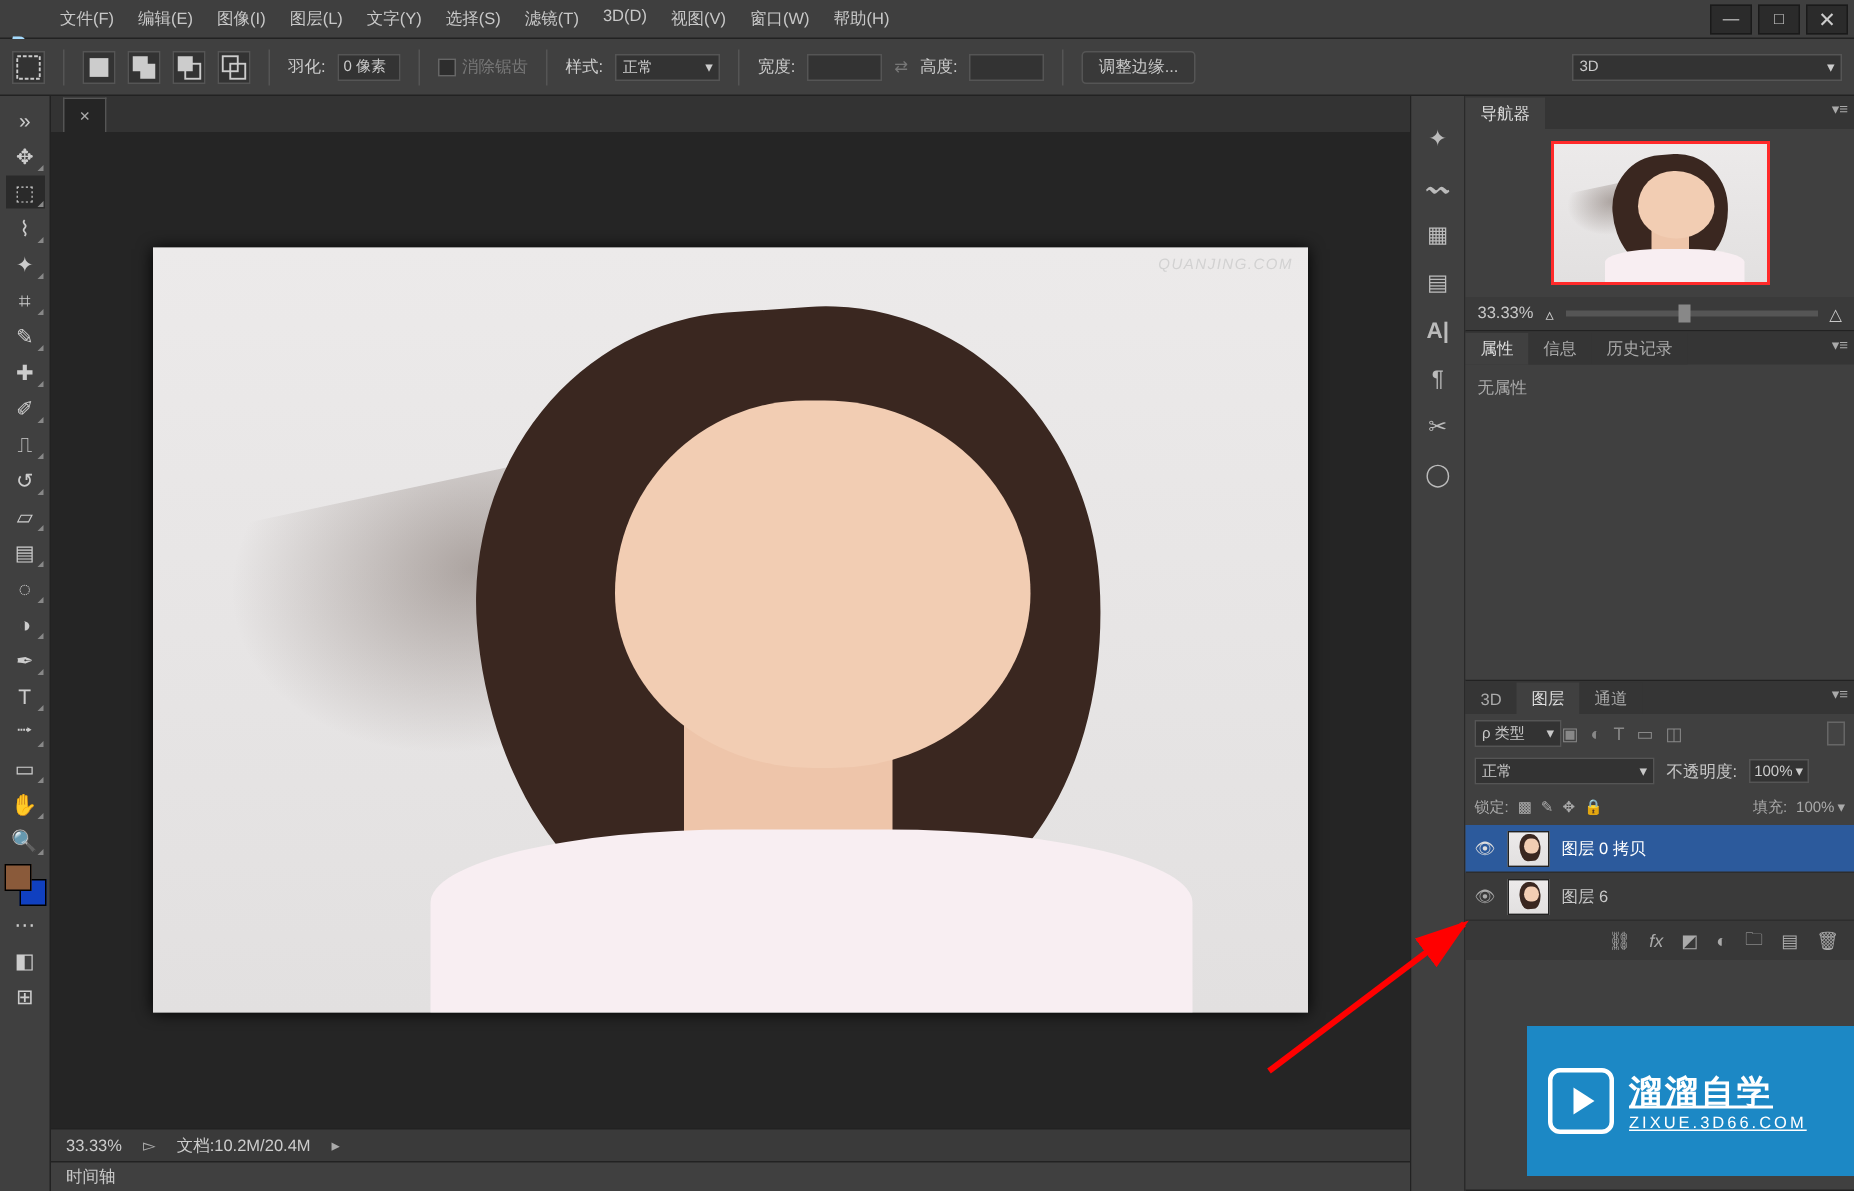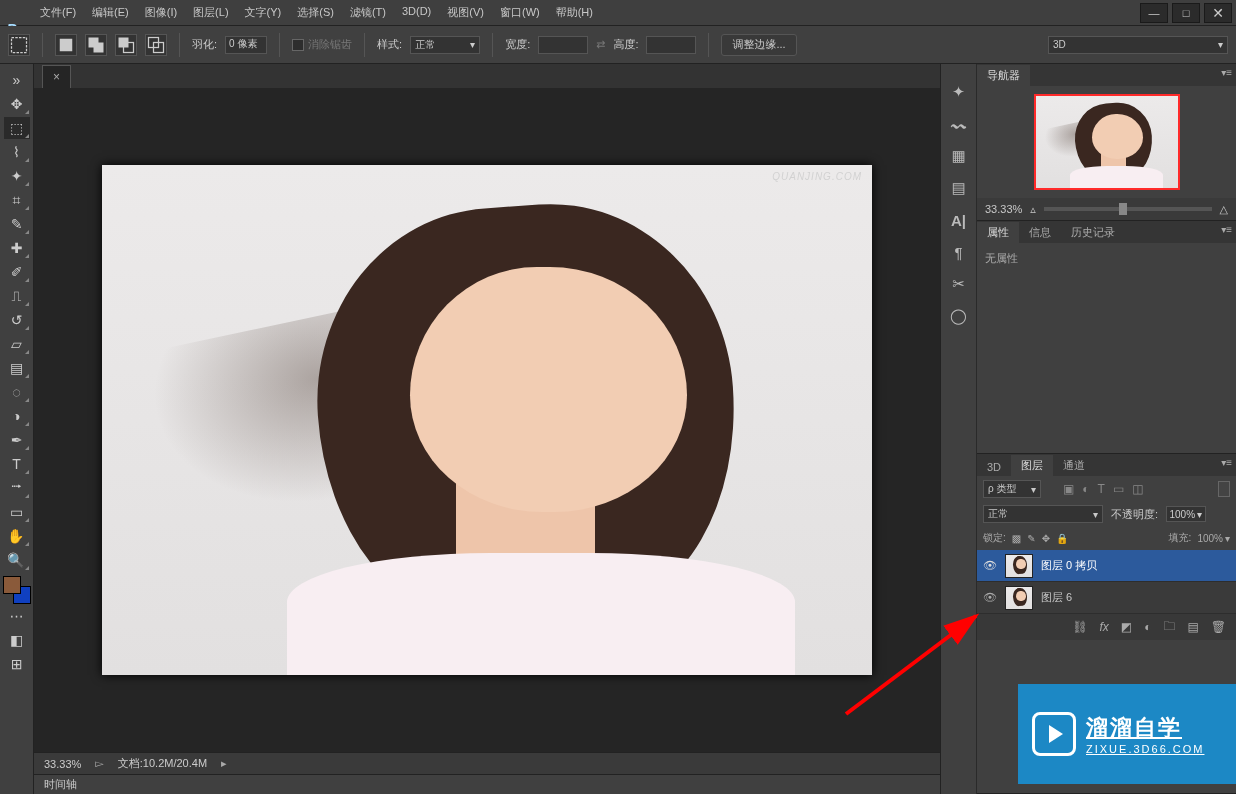--- a/index.html
+++ b/index.html
@@ -67,21 +67,21 @@
 
   .nav-body{ padding:8px; display:flex; justify-content:center;}
   .nav-thumb{ width:146px; height:96px; border:2px solid #ff2a2a; background:#ddd; position:relative; overflow:hidden;}
   .nav-footer{ height:22px; background:#3a3a3a; display:flex; align-items:center; padding:0 8px; gap:8px;}
   .slider{ flex:1; height:4px; background:#555; position:relative;}
   .slider::after{content:"";position:absolute;left:45%;top:-4px;width:8px;height:12px;background:#888;}
 
   .prop-body{ height:210px; padding:8px; color:#aaa;}
 
   .layers-body{ background:#3a3a3a;}
-  .layer-filter{ height:26px; display:flex; align-items:center; gap:22px; padding:0 6px; background:#404040;}
+  .layer-filter{ height:26px; display:flex; align-items:center; gap:0; padding:0 6px; background:#404040;}
   .lf-select{ width:58px; height:18px; background:#333; border:1px solid #555; display:flex; align-items:center; justify-content:space-between; padding:0 4px; font-size:10px;}
   .lf-icons{display:flex;gap:8px;flex:1;}
   .lf-icons span{color:#888;font-size:12px;}
   .lf-switch{width:12px;height:16px;background:#444;border:1px solid #666;}
   .layer-row{ height:24px; display:flex; align-items:center; padding:0 6px; gap:8px; background:#404040;}
   .layer-row .small-select{ width:120px; height:18px; background:#333; border:1px solid #555; display:flex; align-items:center; justify-content:space-between; padding:0 4px; font-size:10px;}
   .layer-row .pct-input{ width:40px; height:16px; background:#333; border:1px solid #555; font-size:10px; color:#ccc; display:flex; align-items:center; justify-content:flex-end; padding:0 3px;}
   .lock-row{height:24px;display:flex;align-items:center;gap:6px;padding:0 6px;background:#404040;font-size:10px;}
   .lock-row span{color:#aaa;}
   .layers-list{background:#3a3a3a;}

